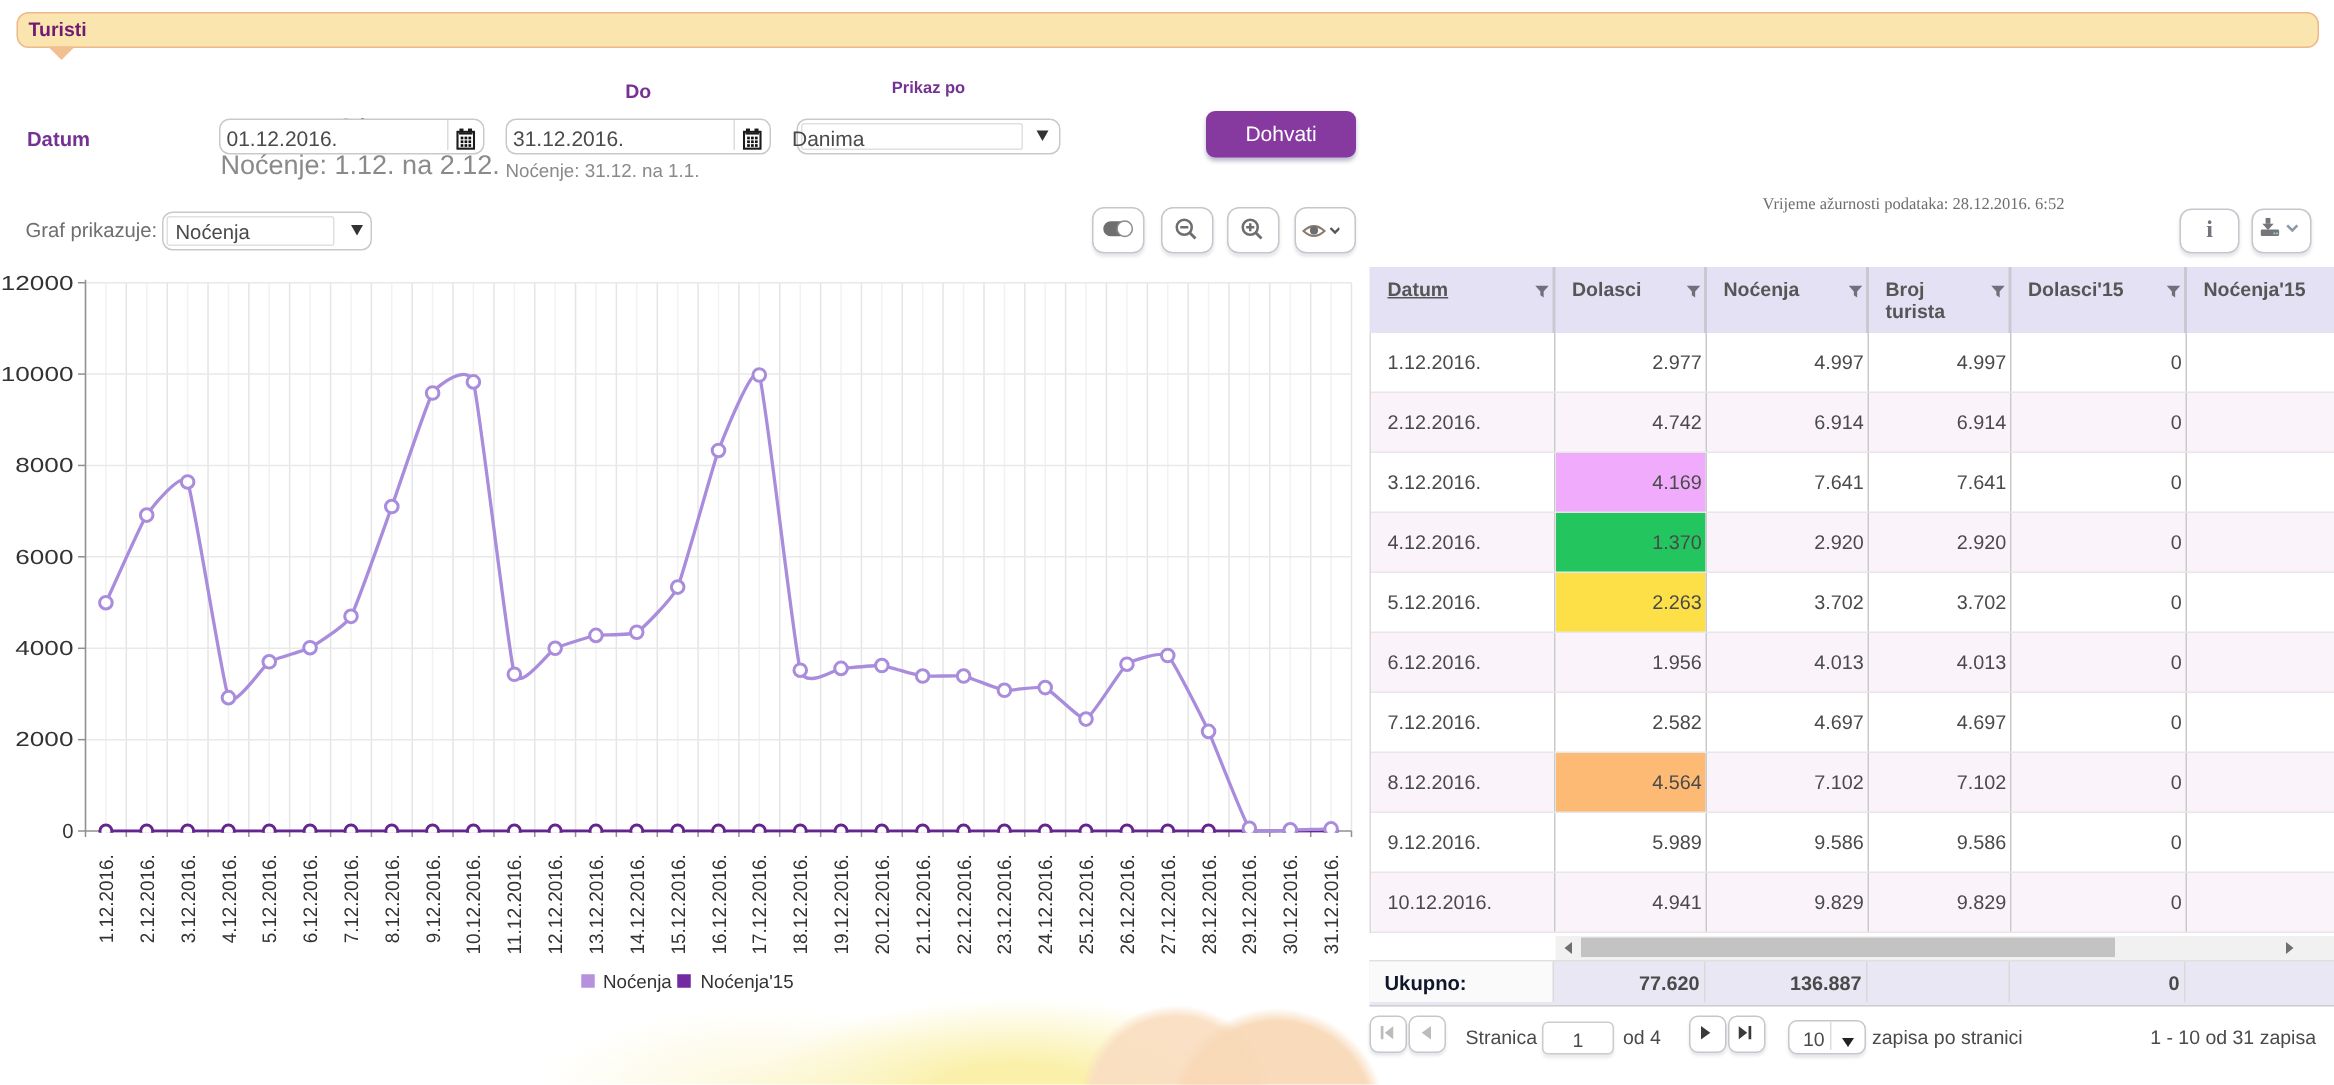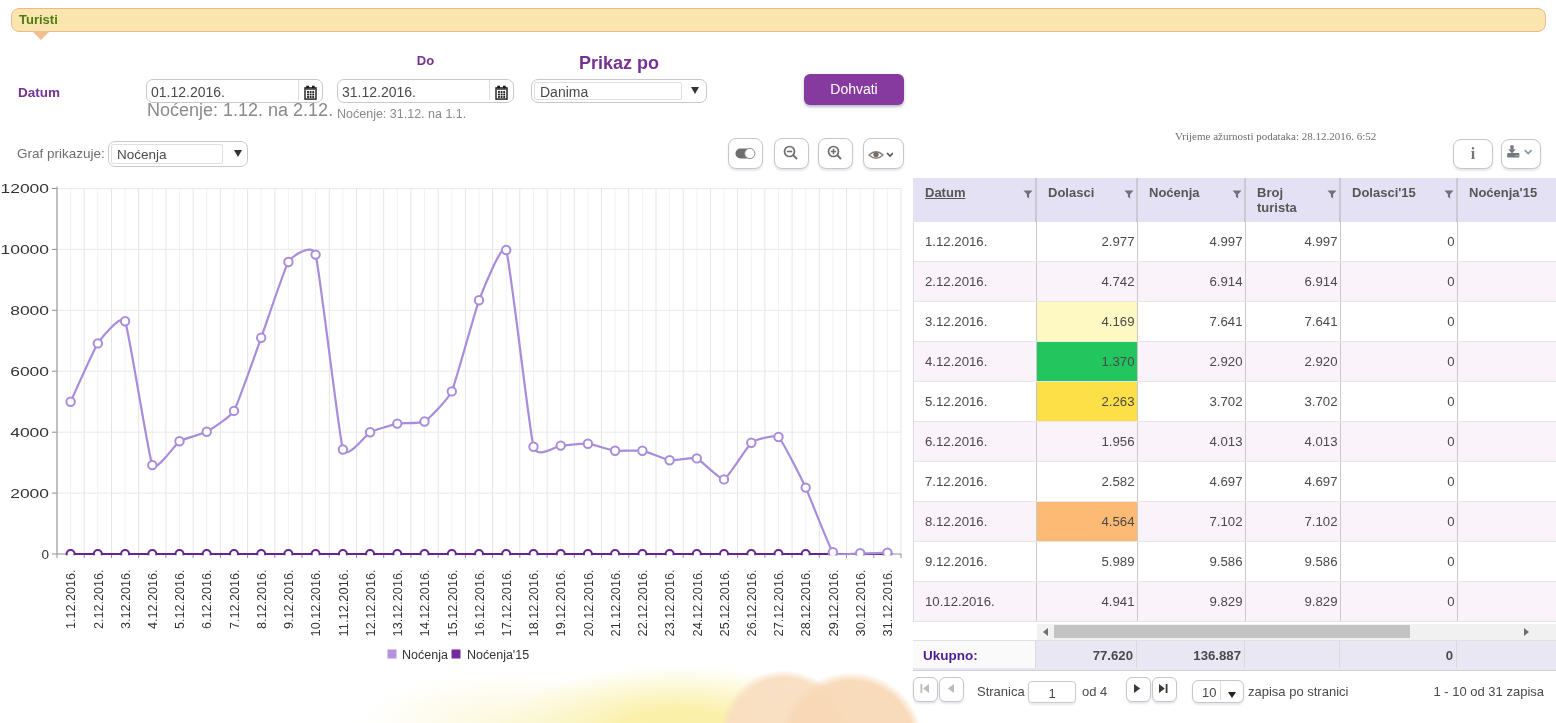--- a/index.html
+++ b/index.html
@@ -22,27 +22,27 @@
  background:radial-gradient(ellipse 50% 55% at 52% 58%,rgba(250,240,168,0.98) 35%,rgba(250,240,168,0));"></div>
 <div class="abs" style="left:360px;top:672px;width:300px;height:102px;
  background:radial-gradient(ellipse 50% 50% at 50% 50%,rgba(250,242,190,0.55),rgba(250,242,190,0));"></div>
 <div class="abs" style="left:720px;top:670px;width:128px;height:128px;border-radius:50%;
  background:radial-gradient(circle closest-side,rgba(249,222,193,0.92) 88%,rgba(249,222,193,0));"></div>
 <div class="abs" style="left:778px;top:672px;width:146px;height:146px;border-radius:50%;
  background:radial-gradient(circle closest-side,rgba(248,216,182,0.92) 88%,rgba(248,216,182,0));"></div>
 
 <div class="abs" style="left:11px;top:8px;width:1533px;height:22px;background:#fbe5af;
  border:1px solid #eeb88a;border-radius:8px;"></div>
-<div class="abs" style="left:14px;top:12px;font-size:13px;font-weight:bold;color:#4d7c0f;padding-left:5px;">Turisti</div>
+<div class="abs" style="left:14px;top:12px;font-size:13px;font-weight:bold;color:#701a75;padding-left:5px;">Turisti</div>
 <div class="abs" style="left:32px;top:31px;width:0;height:0;border-left:9px solid transparent;
  border-right:9px solid transparent;border-top:9.5px solid #f2bf92;"></div>
 
 <div class="abs purple" style="left:146px;top:53px;width:177px;text-align:center;font-size:13px;margin-top:23px;">Od</div>
 <div class="abs purple" style="left:337px;top:53px;width:177px;text-align:center;font-size:13px;">Do</div>
-<div class="abs purple" style="left:531px;top:53px;width:176px;text-align:center;font-size:18px;">Prikaz po</div>
+<div class="abs purple" style="left:531px;top:53px;width:176px;text-align:center;font-size:11px;">Prikaz po</div>
 <div class="abs purple" style="left:18px;top:85px;font-size:13.5px;">Datum</div>
 
 <div class="ibox" style="left:146px;top:79px;width:175px;height:22px;"></div>
 <div class="abs" style="left:151px;top:84px;font-size:14px;color:#4a4a4a;">01.12.2016.</div>
 <div class="abs" style="left:298px;top:80px;width:0;height:20px;border-left:1px solid #dcdcdc;"></div>
 <div class="abs" style="left:304px;top:85px;"><svg width="13" height="15" viewBox="0 0 13 15">
       <rect x="1" y="2.9" width="11" height="11.2" fill="#fff" stroke="#1b1b1b" stroke-width="1.4"></rect>
       <rect x="2.3" y="0.7" width="2.7" height="2.5" fill="#1b1b1b"></rect>
       <rect x="8" y="0.7" width="2.7" height="2.5" fill="#1b1b1b"></rect>
       <rect x="2" y="3.6" width="9" height="1.1" fill="#1b1b1b"></rect>
@@ -75,21 +75,21 @@
         <rect x="5.7" y="8.6" width="1.8" height="1.8"></rect>
         <rect x="8.3" y="8.6" width="1.8" height="1.8"></rect>
         <rect x="3.1" y="11.1" width="1.8" height="1.8"></rect>
         <rect x="5.7" y="11.1" width="1.8" height="1.8"></rect>
         <rect x="8.3" y="11.1" width="1.8" height="1.8"></rect>
       </g>
     </svg></div>
 
 <div class="ibox" style="left:531px;top:79px;width:174px;height:22px;"></div>
 <div class="abs" style="left:534px;top:82px;width:146px;height:16px;border:1px solid #e0e0e0;border-radius:2px;"></div>
-<div class="abs" style="left:540px;top:84px;font-size:14px;color:#4a4a4a;">Danima</div>
+<div class="abs" style="left:528px;top:84px;font-size:14px;color:#4a4a4a;">Danima</div>
 <div class="abs" style="left:690.5px;top:87px;width:0;height:0;border-left:4.5px solid transparent;border-right:4.5px solid transparent;border-top:7px solid #333;"></div>
 
 <div class="abs gray" style="left:147px;top:100px;font-size:18px;text-align:center;">Noćenje: 1.12. na 2.12.</div>
 <div class="abs gray" style="left:337px;top:107px;font-size:12.5px;">Noćenje: 31.12. na 1.1.</div>
 
 <div class="abs" style="left:804px;top:74px;width:100px;height:31px;background:#86399e;
  border-radius:6px;box-shadow:0 2px 3px rgba(100,100,140,0.45);color:#fff;font-size:14px;
  text-align:center;line-height:31px;">Dohvati</div>
 
 <div class="abs" style="left:17px;top:146px;font-size:13.5px;color:#6e6e6e;">Graf prikazuje:</div>
@@ -196,21 +196,21 @@
         <tr>
           <td style="background:#faf3fa;padding-left:12px;">2.12.2016.</td>
           <td class="cellnum" style="background:#faf3fa;">4.742</td>
           <td class="cellnum" style="background:#faf3fa;">6.914</td>
           <td class="cellnum" style="background:#faf3fa;">6.914</td>
           <td class="cellnum" style="background:#faf3fa;">0</td>
           <td class="cellnum" style="background:#faf3fa;border-right:none;"></td>
         </tr>
         <tr>
           <td style="background:#ffffff;padding-left:12px;">3.12.2016.</td>
-          <td class="cellnum" style="background:#fef9c3;">4.169</td>
+          <td class="cellnum" style="background:#f0abfc;">4.169</td>
           <td class="cellnum" style="background:#ffffff;">7.641</td>
           <td class="cellnum" style="background:#ffffff;">7.641</td>
           <td class="cellnum" style="background:#ffffff;">0</td>
           <td class="cellnum" style="background:#ffffff;border-right:none;"></td>
         </tr>
         <tr>
           <td style="background:#faf3fa;padding-left:12px;">4.12.2016.</td>
           <td class="cellnum" style="background:#22c55e;margin-left:32px;">1.370</td>
           <td class="cellnum" style="background:#faf3fa;">2.920</td>
           <td class="cellnum" style="background:#faf3fa;">2.920</td>
@@ -269,21 +269,21 @@
     </table>
   </div>
 
 <div class="abs" style="left:1037px;top:623.5px;width:519px;height:16px;background:#f1f1f1;"></div>
 <div class="abs" style="left:1054px;top:625px;width:356px;height:13px;background:#c3c3c3;"></div>
 <div class="abs" style="left:1043px;top:627.5px;width:0;height:0;border-top:4px solid transparent;border-bottom:4px solid transparent;border-right:5px solid #6f6f6f;"></div>
 <div class="abs" style="left:1524px;top:627.5px;width:0;height:0;border-top:4px solid transparent;border-bottom:4px solid transparent;border-left:5px solid #6f6f6f;"></div>
 
 <div class="abs" style="left:913px;top:640px;width:643px;height:29px;border-top:1px solid #e0e0e0;border-bottom:1px solid #cfcfcf;background:#eae7f5;"></div>
 <div class="abs" style="left:913px;top:641px;width:122px;height:27px;background:#fafafa;border-right:1px solid #dadada;"></div>
-<div class="abs" style="left:923px;top:648px;font-size:13.5px;font-weight:bold;color:#4c1d95;text-align:right;">Ukupno:</div>
+<div class="abs" style="left:923px;top:648px;font-size:13.5px;font-weight:bold;color:#0f172a;text-align:right;">Ukupno:</div>
 <div class="abs" style="left:1036px;top:648px;width:97px;text-align:right;font-size:13.2px;font-weight:bold;color:#4a4a4a;">77.620</div>
 <div class="abs" style="left:1136px;top:641px;width:0;height:27px;border-left:1px solid #dadada;"></div>
 <div class="abs" style="left:1137px;top:648px;width:104px;text-align:right;font-size:13.2px;font-weight:bold;color:#4a4a4a;">136.887</div>
 <div class="abs" style="left:1244px;top:641px;width:0;height:27px;border-left:1px solid #dadada;"></div>
 <div class="abs" style="left:1339px;top:641px;width:0;height:27px;border-left:1px solid #dadada;"></div>
 <div class="abs" style="left:1340px;top:648px;width:113px;text-align:right;font-size:13.2px;font-weight:bold;color:#4a4a4a;">0</div>
 <div class="abs" style="left:1456px;top:641px;width:0;height:27px;border-left:1px solid #dadada;"></div>
 <div class="btnw" style="left:913px;top:677px;width:23px;height:23px;border-radius:6px;"></div>
 <div class="abs" style="left:913px;top:677px;width:23px;height:23px;display:flex;align-items:center;justify-content:center;">
     <svg width="9" height="9" viewBox="0 0 9 9">

